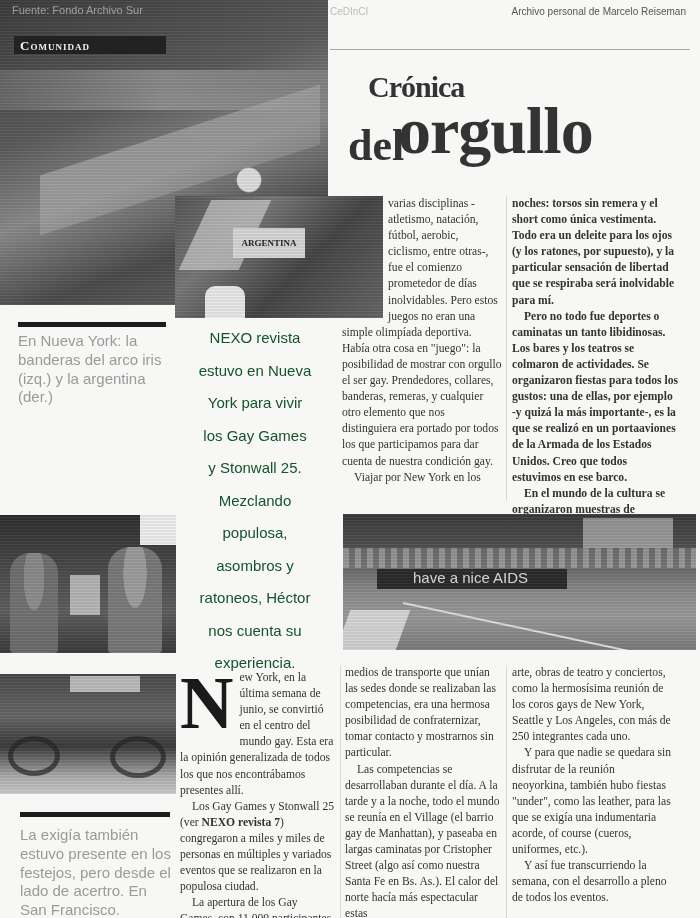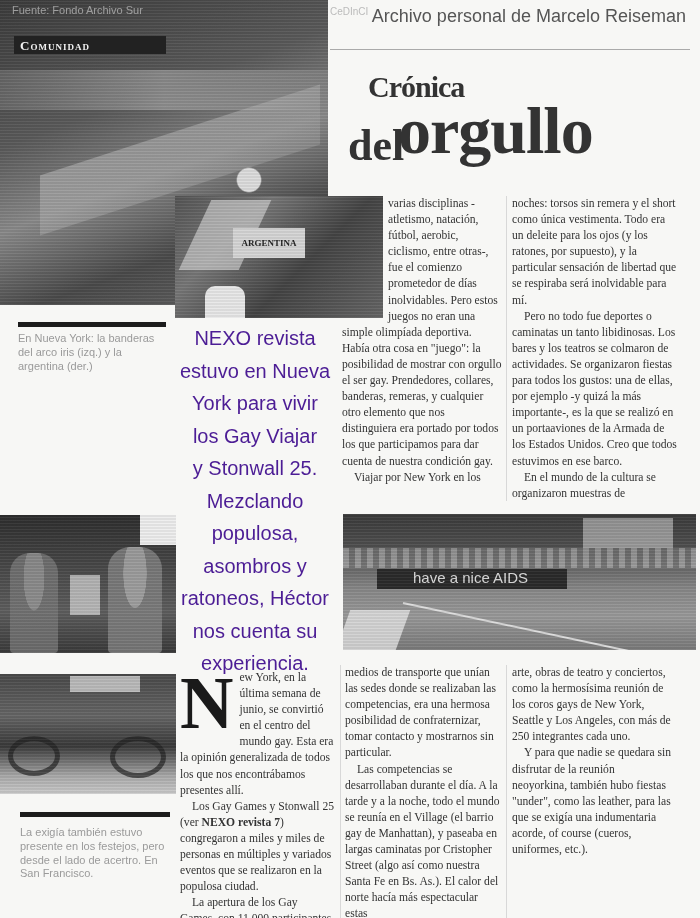--- a/index.html
+++ b/index.html
@@ -1,30 +1,30 @@
 <!DOCTYPE html>
 <html><head>
 <meta charset="utf-8">
 <style>
   * { box-sizing: border-box; margin: 0; padding: 0; }
   body { width: 700px; height: 918px; background: #f7f7f5; position: relative; overflow: hidden; font-family: "Liberation Serif", serif; color: #2a2a2a; }
   .abs { position: absolute; }
   .photo { position: absolute; overflow: hidden; background: #555; }
   .photo .grain { position:absolute; inset:0; background: repeating-linear-gradient(0deg, rgba(255,255,255,0.05) 0 1px, rgba(0,0,0,0.06) 1px 3px); }
-  .archive { top: 6px; right: 14px; font-family: "Liberation Sans", sans-serif; font-size: 18px; color: #555; }
+  .archive { top: 6px; right: 14px; font-family: "Liberation Sans", sans-serif; font-size: 10px; color: #555; }
   .rule-top { top: 49px; left: 330px; width: 360px; height: 1px; background: #aaa; }
   .fuente { top: 4px; left: 12px; font-family: "Liberation Sans", sans-serif; font-size: 11px; color: rgba(230,230,230,0.55); }
   .cedinci { top: 6px; left: 330px; font-family: "Liberation Sans", sans-serif; font-size: 10px; color: #bbb; }
   .section-tag { top: 36px; left: 14px; width: 152px; height: 18px; background: #222; color: #f2f2f2; font-family: "Liberation Serif", serif; font-weight: bold; font-size: 13px; letter-spacing: 1px; padding: 2px 6px; font-variant: small-caps; }
   .title1 { top: 72px; left: 368px; font-family: "Liberation Serif", serif; font-weight: bold; font-size: 30px; color: #333; letter-spacing: -1px; line-height: 1; }
   .title-del { top: 124px; left: 348px; font-family: "Liberation Serif", serif; font-weight: bold; font-size: 44px; color: #333; line-height: 1; }
   .title-org { top: 98px; left: 398px; font-family: "Liberation Serif", serif; font-weight: bold; font-size: 66px; color: #333; letter-spacing: -1px; line-height: 1; }
-  .caption { font-family: "Liberation Sans", sans-serif; font-size: 11px; color: #9a9a9a; line-height: 1.25; }
+  .caption { font-family: "Liberation Sans", sans-serif; font-size: 15px; color: #9a9a9a; line-height: 1.25; }
   .cap-bar { height: 5px; background: #1c1c1c; }
-  .pull { top: 322px; left: 178px; width: 154px; text-align: center; font-family: "Liberation Sans", sans-serif; font-size: 20px; line-height: 32.5px; color: #4c1d95; }
+  .pull { top: 322px; left: 178px; width: 154px; text-align: center; font-family: "Liberation Sans", sans-serif; font-size: 15px; line-height: 32.5px; color: #14532d; }
   .col { font-family: "Liberation Serif", serif; font-size: 11.6px; line-height: 16.1px; color: #333; }
   .col p { text-indent: 12px; }
   .col p.first { text-indent: 0; }
   .dropcap { float: left; font-family: "Liberation Serif", serif; font-weight: bold; font-size: 74px; line-height: 62px; height: 66px; margin: 2px 6px 0 0; color: #1a1a1a; }
   .vrule { position: absolute; width: 1px; background: #d8d8d8; }
   .banner-txt { position:absolute; font-family: "Liberation Sans", sans-serif; color:#ddd; font-size: 15px; }
 </style>
 </head>
 <body>
 
@@ -52,39 +52,39 @@
 <div class="abs title-del">del</div>
 <div class="abs title-org">orgullo</div>
 
 <div class="abs cap-bar" style="left:18px;top:322px;width:148px;"></div>
 <div class="abs caption" style="left:18px;top:332px;width:150px;">En Nueva York: la banderas del arco iris (izq.) y la argentina (der.)</div>
 
 <div class="abs pull">
   <div>NEXO revista</div>
   <div>estuvo en Nueva</div>
   <div>York para vivir</div>
-  <div>los Gay Viajar</div>
+  <div>los Gay Games</div>
   <div>y Stonwall 25.</div>
   <div>Mezclando</div>
   <div>populosa,</div>
   <div>asombros y</div>
   <div>ratoneos, Héctor</div>
   <div>nos cuenta su</div>
   <div>experiencia.</div>
 </div>
 
 <div class="abs col" style="left:342px;top:196px;width:160px;">
   <div style="float:left;width:46px;height:126px;"></div>
   <p class="first">varias disciplinas -atletismo, natación, fútbol, aerobic, ciclismo, entre otras-, fue el comienzo prometedor de días inolvidables. Pero estos juegos no eran una simple olimpíada deportiva. Había otra cosa en "juego": la posibilidad de mostrar con orgullo el ser gay. Prendedores, collares, banderas, remeras, y cualquier otro elemento que nos distinguiera era portado por todos los que participamos para dar cuenta de nuestra condición gay.</p>
   <p>Viajar por New York en los</p>
 </div>
 
 <div class="vrule" style="left:506px;top:196px;height:305px;"></div>
 
-<div class="abs col" style="left:512px;top:196px;width:166px;">
+<div class="abs col" style="left:512px;top:196px;width:166px;font-weight:bold;">
   <p class="first">noches: torsos sin remera y el short como única vestimenta. Todo era un deleite para los ojos (y los ratones, por supuesto), y la particular sensación de libertad que se respiraba será inolvidable para mí.</p>
   <p>Pero no todo fue deportes o caminatas un tanto libidinosas. Los bares y los teatros se colmaron de actividades. Se organizaron fiestas para todos los gustos: una de ellas, por ejemplo -y quizá la más importante-, es la que se realizó en un portaaviones de la Armada de los Estados Unidos. Creo que todos estuvimos en ese barco.</p>
   <p>En el mundo de la cultura se organizaron muestras de</p>
 </div>
 
 <div class="photo" style="left:0;top:515px;width:176px;height:138px;background:linear-gradient(180deg,#2e2e2e 0%,#4a4a4a 40%,#5e5e5e 70%,#3a3a3a 100%);">
   <div class="abs" style="left:10px;top:38px;width:48px;height:100px;background:radial-gradient(ellipse at 50% 25%,#999 0 30%,#777 31% 100%);border-radius:20px 20px 4px 4px;opacity:.8;"></div>
   <div class="abs" style="left:108px;top:32px;width:54px;height:106px;background:radial-gradient(ellipse at 50% 25%,#aaa 0 30%,#808080 31% 100%);border-radius:22px 22px 4px 4px;opacity:.85;"></div>
   <div class="abs" style="left:70px;top:60px;width:30px;height:40px;background:#ddd;opacity:.7;"></div>
   <div class="abs" style="left:140px;top:0;width:36px;height:30px;background:#eee;"></div>
@@ -123,13 +123,14 @@
 <div class="abs col" style="left:345px;top:665px;width:158px;">
   <p class="first">medios de transporte que unían las sedes donde se realizaban las competencias, era una hermosa posibilidad de confraternizar, tomar contacto y mostrarnos sin particular.</p>
   <p>Las competencias se desarrollaban durante el día. A la tarde y a la noche, todo el mundo se reunía en el Village (el barrio gay de Manhattan), y paseaba en largas caminatas por Cristopher Street (algo así como nuestra Santa Fe en Bs. As.). El calor del norte hacía más espectacular estas</p>
 </div>
 
 <div class="vrule" style="left:506px;top:665px;height:253px;"></div>
 
 <div class="abs col" style="left:512px;top:665px;width:160px;">
   <p class="first">arte, obras de teatro y conciertos, como la hermosísima reunión de los coros gays de New York, Seattle y Los Angeles, con más de 250 integrantes cada uno.</p>
   <p>Y para que nadie se quedara sin disfrutar de la reunión neoyorkina, también hubo fiestas "under", como las leather, para las que se exigía una indumentaria acorde, of course (cueros, uniformes, etc.).</p>
+  <p>Y así fue transcurriendo la semana, con el desarrollo a pleno de todos los eventos.</p>
 </div>
 
 </body></html>

